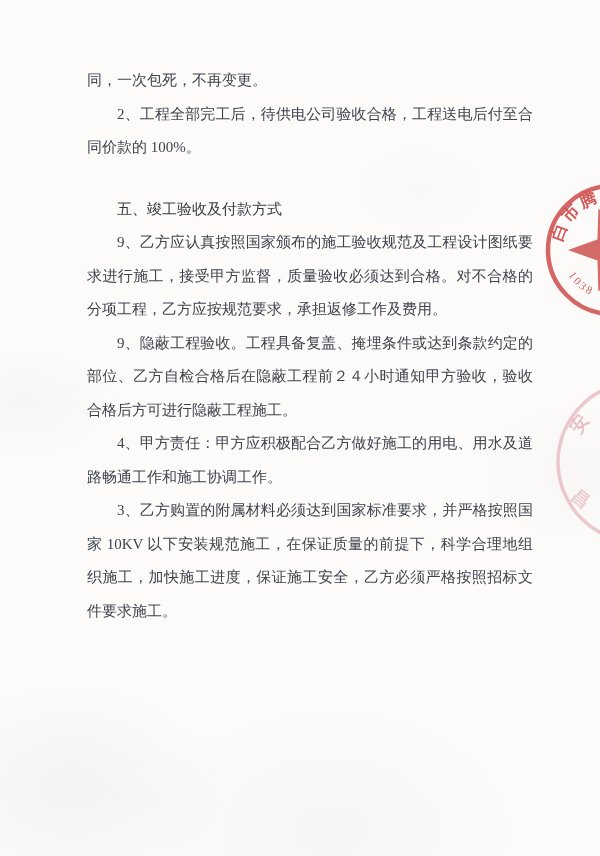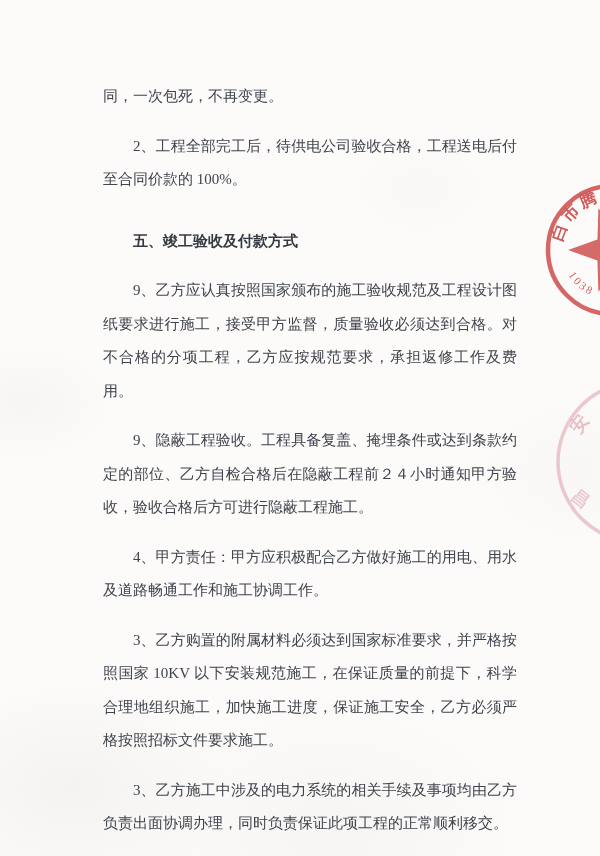--- a/index.html
+++ b/index.html
@@ -18,42 +18,41 @@
       radial-gradient(160px 120px at 96% 55%, rgba(185,185,183,0.06), rgba(185,185,183,0) 70%),
       radial-gradient(140px 90px at 4% 47%, rgba(175,175,173,0.07), rgba(175,175,173,0) 70%),
       radial-gradient(120px 80px at 70% 22%, rgba(190,190,188,0.05), rgba(190,190,188,0) 70%);
   }
   .text-block {
     position: absolute; left: 87px; top: 64px; width: 446px;
     color: #3f434c;
     font-size: 15px; line-height: 33.5px;
     text-align: justify;
   }
-  .para { margin: 16px; text-indent: 2em; }
+  .para { margin: 0; text-indent: 2em; }
   .flush { text-indent: 0; }
-  .heading { font-weight: bold; color: #363a42; }
+  .heading { font-weight: normal; color: #363a42; }
   .space-above { margin-top: 28px; }
   .seal { position: absolute; pointer-events: none; }
   .seal-top { left: 512px; top: 150px; opacity: 0.88; }
   .seal-bottom { left: 538px; top: 362px; opacity: 0.55; }
 </style>
 </head>
 <body>
 
 <div class="paper-texture"></div>
 
 <div class="text-block">
   <p class="para flush">同，一次包死，不再变更。</p>
   <p class="para">2、工程全部完工后，待供电公司验收合格，工程送电后付至合同价款的 100%。</p>
   <p class="para heading space-above">五、竣工验收及付款方式</p>
   <p class="para">9、乙方应认真按照国家颁布的施工验收规范及工程设计图纸要求进行施工，接受甲方监督，质量验收必须达到合格。对不合格的分项工程，乙方应按规范要求，承担返修工作及费用。</p>
   <p class="para">9、隐蔽工程验收。工程具备复盖、掩埋条件或达到条款约定的部位、乙方自检合格后在隐蔽工程前２４小时通知甲方验收，验收合格后方可进行隐蔽工程施工。</p>
   <p class="para">4、甲方责任：甲方应积极配合乙方做好施工的用电、用水及道路畅通工作和施工协调工作。</p>
   <p class="para">3、乙方购置的附属材料必须达到国家标准要求，并严格按照国家 10KV 以下安装规范施工，在保证质量的前提下，科学合理地组织施工，加快施工进度，保证施工安全，乙方必须严格按照招标文件要求施工。</p>
-  <p class="para">3、乙方施工中涉及的电力系统的相关手续及事项均由乙方负责出面协调办理，同时负责保证此项工程的正常顺利移交。</p>
 </div>
 
 <svg class="seal seal-top" width="200" height="200" viewBox="0 0 200 200">
   <defs>
     <path id="seal1-arc" d="M 100,150 A 50,50 0 1,1 100,50 A 50,50 0 1,1 100,150" fill="none"></path>
     <path id="seal1-bottom" d="M 54.7,121.1 A 50,50 0 0,0 145.3,121.1" fill="none"></path>
   </defs>
   <circle cx="100" cy="100" r="64" fill="none" stroke="#c9403e" stroke-width="4.5" opacity="0.9"></circle>
   <g transform="translate(100,100) rotate(-18)">
     <polygon points="0,-44 10.58,-14.56 41.85,-13.60 17.12,5.56 25.86,35.60 0,18 -25.86,35.60 -17.12,5.56 -41.85,-13.60 -10.58,-14.56" fill="#c9403e" opacity="0.88"></polygon>

